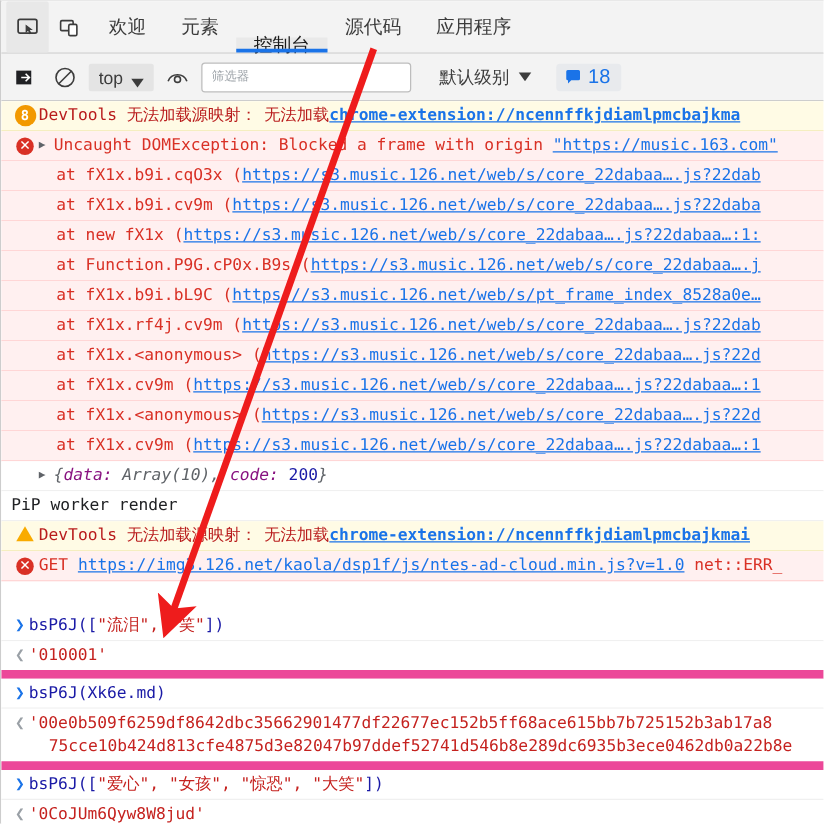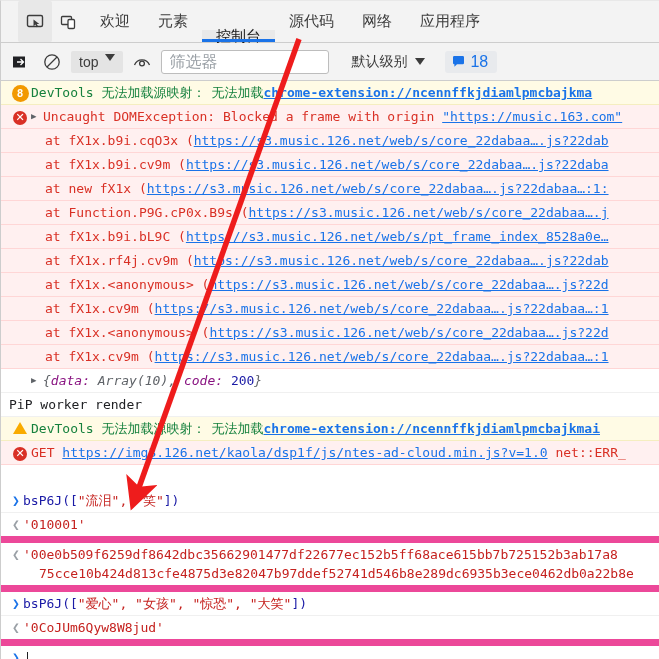--- a/index.html
+++ b/index.html
@@ -18,21 +18,21 @@
     border-top: 1px solid #e8e8e8;
     overflow: hidden;
   }
 
   
   .tabstrip {
     display: flex; align-items: stretch;
     height: 42px;
     background: #f3f3f3;
     border-bottom: 1px solid #cdcdcd;
-    padding-left: 17px;
+    padding-left: 4px;
   }
   .iconbtn {
     width: 34px; height: 100%;
     display: flex; align-items: center; justify-content: center;
     cursor: pointer;
   }
   .iconbtn.active { background: #e8e8e8; border-radius: 2px; }
   .tab {
     display: flex; align-items: center; justify-content: center;
     padding: 0 14px;
@@ -63,42 +63,42 @@
     border-bottom: 1px solid #cdcdcd;
     padding: 0 6px;
     gap: 6px;
   }
   .tb-icon {
     width: 26px; height: 26px;
     display: flex; align-items: center; justify-content: center;
     cursor: pointer; border-radius: 2px;
   }
   .ctx-select {
-    display: flex; align-items: flex-start; gap: 7px;
+    display: flex; align-items: flex-end; gap: 7px;
     padding: 3px 8px;
     background: #e4e4e4;
     border-radius: 2px;
     font-size: 14px;
     color: #3c3c3c;
     cursor: pointer;
   }
   .caret {
     width: 0; height: 0;
     border-left: 5px solid transparent;
     border-right: 5px solid transparent;
     border-top: 7px solid #3c3c3c;
   }
   .filter-input {
     flex: 0 0 auto;
     width: 168px; height: 24px;
     border: 1px solid #bdbdbd;
     border-radius: 3px;
     background: #fff;
     padding: 0 7px;
-    font-size: 16px;
+    font-size: 10px;
     color: #202124;
     font-family: "Liberation Sans", sans-serif;
   }
   .filter-input::placeholder { color: #9aa0a6; }
   .level-select {
     display: flex; align-items: center; gap: 8px;
     font-size: 14px; color: #3c3c3c;
     padding: 3px 6px; cursor: pointer;
     margin-left: 10px;
   }
@@ -171,21 +171,21 @@
     top: 1px;
   }
   .disclosure {
     display: inline-block;
     width: 12px;
     color: #5f6368;
     font-size: 9px;
     vertical-align: top;
   }
   .t-err { color: #d93025; }
-  .t-warn { color: #15803d; }
+  .t-warn { color: #b91c1c; }
   .t-plain { color: #202124; }
   .t-link { color: #1a73e8; text-decoration: underline; font-weight: bold; }
   .t-link-err { color: #1a73e8; text-decoration: underline; }
   .t-obj { color: #5f6368; font-style: italic; }
   .t-num { color: #1a1aa6; }
   .t-key { color: #881280; font-style: italic; }
   .t-result { color: #c5221f; }
   .t-cmd { color: #1a1aa6; }
   .t-cmd-str { color: #c5221f; }
 
@@ -240,23 +240,20 @@
       <span>欢迎</span>
     </div>
     <div class="tab">
       <span>元素</span>
     </div>
     <div class="tab active">
       <span>控制台</span>
     </div>
     <div class="tab">
       <span>源代码</span>
-    </div>
-    <div class="tab">
-      <span>网络</span>
     </div>
     <div class="tab">
       <span>应用程序</span>
     </div>
   </div>
 
   <div class="toolbar">
     <div class="tb-icon">
       <svg width="16" height="16" viewBox="0 0 16 16">
         <rect x="1" y="2.5" width="12" height="11" fill="#202124"></rect>
@@ -339,20 +336,23 @@
 
     <div style="height:24px;background:#fff;"></div>
 
     <div class="row input">
       <span class="prompt-in">❯</span><span class="t-cmd">bsP6J</span><span class="t-cmd">([</span><span class="t-cmd-str">"流泪", "笑"</span><span class="t-cmd">])</span>
     </div>
     <div class="row output">
       <span class="prompt-out">❮</span><span class="t-result">'010001'</span>
     </div>
 
+    <div class="row input">
+      <span class="prompt-in">❯</span><span class="t-cmd">bsP6J</span><span class="t-cmd">(</span><span class="t-cmd">Xk6e.md</span><span class="t-cmd">)</span>
+    </div>
     <div class="row output" style="white-space:normal">
       <span class="prompt-out">❮</span><span class="hexline">'00e0b509f6259df8642dbc35662901477df22677ec152b5ff68ace615bb7b725152b3ab17a8</span>
       <div class="hexline2">75cce10b424d813cfe4875d3e82047b97ddef52741d546b8e289dc6935b3ece0462db0a22b8e</div>
     </div>
 
     <div class="row input">
       <span class="prompt-in">❯</span><span class="t-cmd">bsP6J</span><span class="t-cmd">([</span><span class="t-cmd-str">"爱心", "女孩", "惊恐", "大笑"</span><span class="t-cmd">])</span>
     </div>
     <div class="row output">
       <span class="prompt-out">❮</span><span class="t-result">'0CoJUm6Qyw8W8jud'</span>

